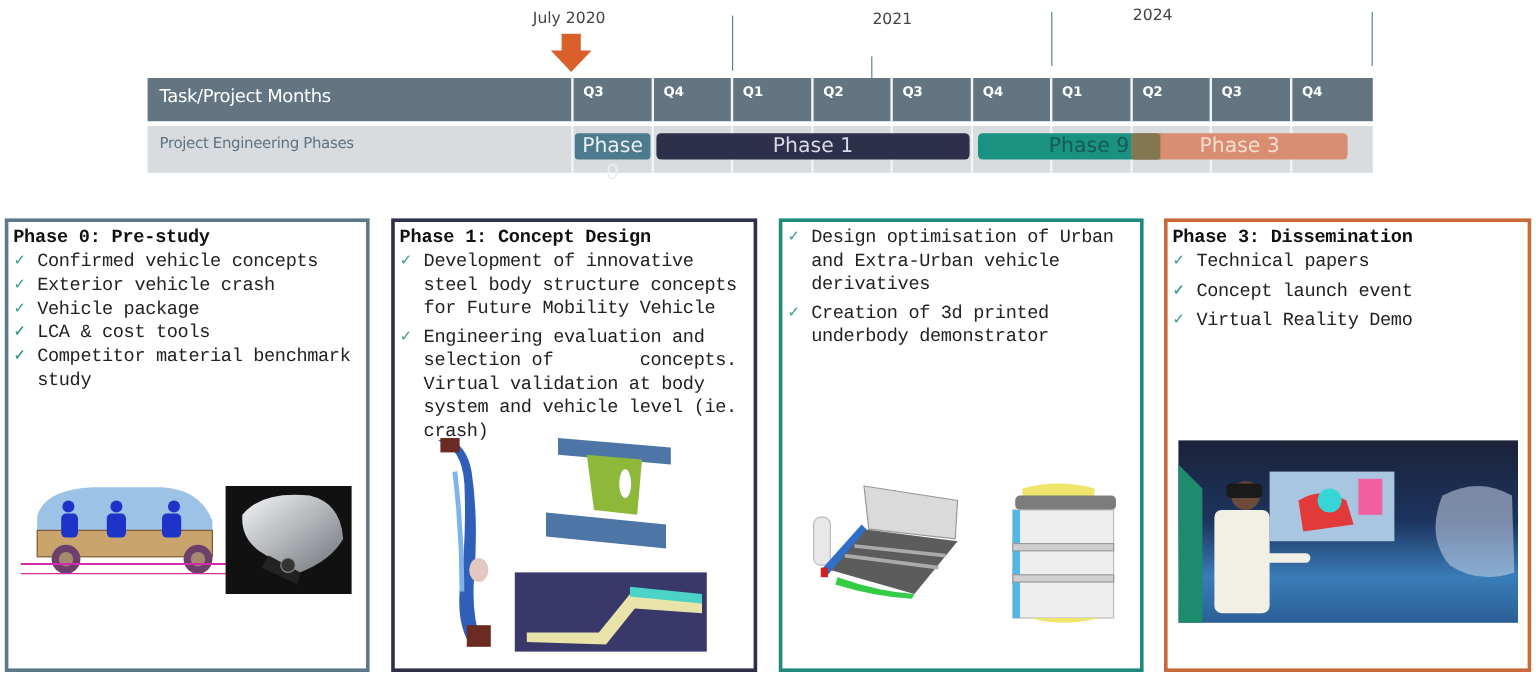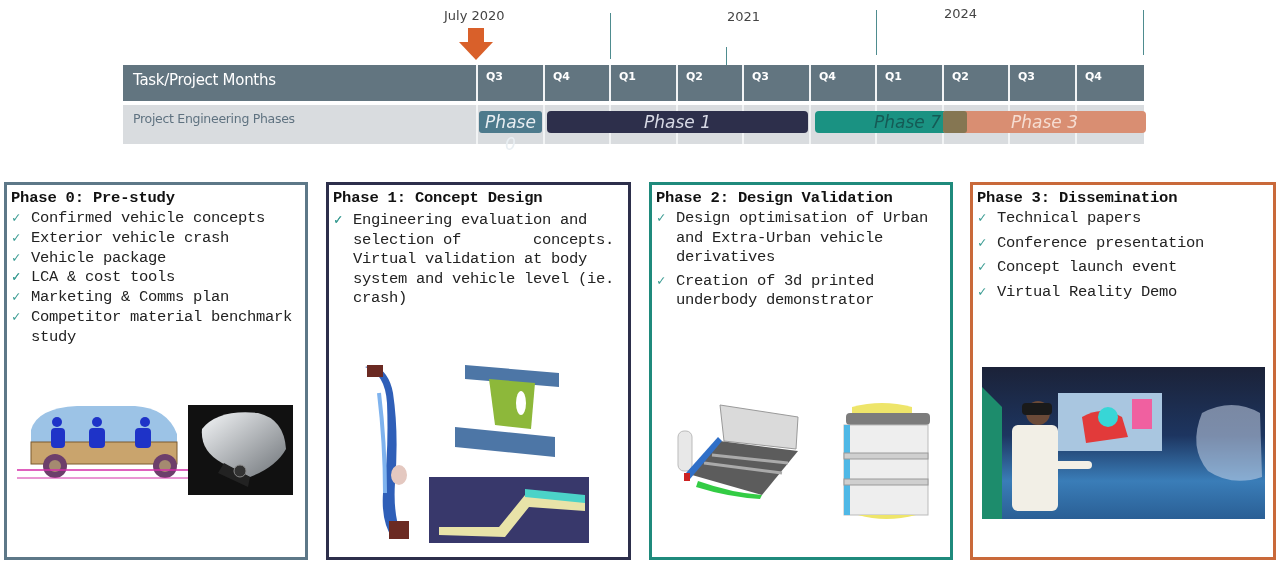--- a/index.html
+++ b/index.html
@@ -8,21 +8,21 @@
   
   .tl-label { position: absolute; font-size: 13px; color: #444; }
   .vline { position: absolute; width: 1px; background: #4e8c8f; }
   .arrow { position: absolute; left: 459px; top: 28px; width: 34px; height: 32px; }
   .gantt-head { position: absolute; left: 123px; top: 65px; width: 1021px; height: 36px; background: #627580; }
   .gantt-head .title { position: absolute; left: 10px; top: 6px; color: #fff; font-size: 15px; letter-spacing: -0.3px; text-align: right; }
   .qcell { position: absolute; top: 0; height: 36px; border-left: 2px solid #f2f4f5; color: #fff; font-size: 11px; font-weight: bold; padding: 5px 0 0 8px; }
   .gantt-row { position: absolute; left: 123px; top: 105px; width: 1021px; height: 39px; background: #d9dcdf; padding-left: 17px; }
   .gantt-row .title { position: absolute; left: 10px; top: 6px; color: #5f7280; font-size: 12.5px; letter-spacing: -0.3px; }
   .rowsep { position: absolute; top: 0; width: 2px; height: 39px; background: #f2f4f5; }
-  .bar { position: absolute; top: 6px; height: 22px; border-radius: 4px; font-size: 17px; text-align: center; line-height: 22px; font-style: italic; }
+  .bar { position: absolute; top: 6px; height: 22px; border-radius: 4px; font-size: 17px; text-align: center; line-height: 22px; }
 
   
   .pbox { position: absolute; top: 182px; height: 378px; border: 3px solid; background: #fff; padding: 4px 4px 0 4px; font-family: Liberation Mono, monospace; }
   .pbox h2 { font-size: 15.5px; font-weight: bold; color: #111; margin-bottom: 2px; letter-spacing: -0.2px; }
   .pbox ul { list-style: none; }
   .pbox li { position: relative; padding-left: 20px; font-size: 15.5px; line-height: 19.5px; color: #222; letter-spacing: -0.3px; }
   .pbox li .chk { position: absolute; left: 1px; top: 0; color: #3b9c93; font-size: 14px; }
   .pbox.spaced li { margin-bottom: 4px; }
   .pbox.tight li { line-height: 19.8px; }
 
@@ -67,37 +67,37 @@
       <div class="rowsep" style="left:553px;"></div>
     <div class="rowsep" style="left:619px;"></div>
       <div class="rowsep" style="left:686px;"></div>
     <div class="rowsep" style="left:752px;"></div>
       <div class="rowsep" style="left:819px;"></div>
     <div class="rowsep" style="left:885px;"></div>
       <div class="rowsep" style="left:952px;"></div>
 
     <div class="bar" style="left:356px; width:63px; background:#4d7a8c; color:#e8eef2; border-radius:3px;">Phase 0</div>
     <div class="bar" style="left:424px; width:261px; background:#2d2f4b; color:#d8dae6;">Phase 1</div>
-    <div class="bar" style="left:692px; width:155px; background:#1a9282; color:#155a55; padding-left:30px;">Phase 7</div>
-    <div class="bar" style="left:820px; width:203px; background:#d98e72; color:#f6ddd2; border-radius:3px 4px 4px 3px; padding-left:0;">
+    <div class="bar" style="left:692px; width:155px; background:#1a9282; color:#155a55; padding-left:30px;">Phase 9</div>
+    <div class="bar" style="left:820px; width:180px; background:#d98e72; color:#f6ddd2; border-radius:3px 4px 4px 3px; padding-left:0;">
       <span style="position:absolute; left:0; top:0; width:24px; height:22px; background:#857652; border-radius:3px;"></span>
       <span style="position:relative;">Phase 3</span>
     </div>
   </div>
 </div>
 
 <div class="pbox tight" style="left:4px; width:304px; border-color:#5d7888;">
   <h2>Phase 0: Pre-study</h2>
   <ul>
     <li><span class="chk">✓</span><span>Confirmed vehicle concepts</span></li>
     <li><span class="chk">✓</span><span>Exterior vehicle crash</span></li>
     <li><span class="chk">✓</span><span>Vehicle package</span></li>
     <li><span class="chk">✓</span></li>
     <li><span class="chk">✓</span><span>LCA &amp; cost tools</span></li>
-    <li><span class="chk">✓</span><span>Marketing &amp; Comms plan</span></li>
+    <li><span class="chk">✓</span></li>
     <li><span class="chk">✓</span><span>Competitor material benchmark study</span></li>
   </ul>
 
   <div class="img" style="left:10px; top:215px; width:172px; height:80px;">
     <svg width="172" height="80" viewBox="0 0 172 80">
       <path d="M14 60 L14 30 Q20 8 60 6 L118 6 Q150 8 160 34 L160 60 Z" fill="#9cc3e6"></path>
       <rect x="14" y="42" width="146" height="22" fill="#c9a46d" stroke="#7a5a30" stroke-width="1"></rect>
       <circle cx="40" cy="22" r="5" fill="#1e33c8"></circle>
         <rect x="34" y="28" width="14" height="20" rx="4" fill="#1e33c8"></rect>
       <circle cx="80" cy="22" r="5" fill="#1e33c8"></circle>
@@ -123,21 +123,21 @@
       <path d="M14 24 Q30 4 70 8 Q96 14 98 44 Q88 62 62 72 L34 58 Q12 46 14 24 Z" fill="url(#g1)"></path>
       <path d="M36 58 L62 72 L60 82 L30 68 Z" fill="#222"></path>
       <circle cx="52" cy="66" r="6" fill="#333" stroke="#888"></circle>
     </svg>
   </div>
 </div>
 
 <div class="pbox spaced" style="left:326px; width:305px; border-color:#2d2f4b;">
   <h2>Phase 1: Concept Design</h2>
   <ul>
-    <li><span class="chk">✓</span></li>
+    <li><span class="chk">✓</span><span style="white-space:pre-wrap;">Development of innovative steel body structure concepts for Future Mobility Vehicle</span></li>
     <li><span class="chk">✓</span><span style="white-space:pre-wrap;">Engineering evaluation and selection of        concepts. Virtual validation at body system and vehicle level (ie. crash)</span></li>
   </ul>
   <div class="img" style="left:30px; top:178px; width:56px; height:182px;">
     <svg width="56" height="182" viewBox="0 0 56 182">
       <path d="M6 4 Q26 10 28 40 Q30 90 24 130 Q22 160 34 176 L42 172 Q34 150 36 120 Q40 70 34 30 Q30 8 14 2 Z" fill="#2f5fb8"></path>
       <path d="M20 30 Q26 80 26 130" stroke="#7fb3ee" stroke-width="4" fill="none"></path>
       <rect x="8" y="2" width="16" height="12" fill="#6b2a22"></rect>
       <rect x="30" y="158" width="20" height="18" fill="#6b2a22"></rect>
       <ellipse cx="40" cy="112" rx="8" ry="10" fill="#e4c8c0"></ellipse>
     </svg>
@@ -152,21 +152,20 @@
   </div>
   <div class="img" style="left:100px; top:292px; width:160px; height:66px; background:#38386b;">
     <svg width="160" height="66" viewBox="0 0 160 66">
       <path d="M10 50 L70 50 L96 18 L156 24 L156 34 L100 30 L76 60 L10 58 Z" fill="#e8e3a8"></path>
       <path d="M96 12 L156 18 L156 26 L96 20 Z" fill="#4bd3c8"></path>
     </svg>
   </div>
 </div>
 
 <div class="pbox spaced" style="left:649px; width:304px; border-color:#1f8a7c;">
-  <h2>Phase 2: Design Validation</h2>
   <ul>
     <li><span class="chk">✓</span><span>Design optimisation of Urban and Extra-Urban vehicle derivatives</span></li>
     <li><span class="chk">✓</span><span>Creation of 3d printed underbody demonstrator</span></li>
   </ul>
   <div class="img" style="left:20px; top:216px; width:132px; height:100px;">
     <svg width="132" height="100" viewBox="0 0 132 100">
       <rect x="6" y="30" width="14" height="40" rx="6" fill="#e8e8e8" stroke="#bbb"></rect>
       <polygon points="48,4 126,16 124,48 52,40" fill="#dadada" stroke="#999"></polygon>
       <polygon points="20,74 48,40 126,50 90,94" fill="#5c5c5c"></polygon>
       <line x1="32" y1="62" x2="110" y2="72" stroke="#aaa" stroke-width="3"></line>
@@ -186,21 +185,21 @@
       <rect x="10" y="80" width="84" height="6" fill="#cfcfcf" stroke="#999"></rect>
       <path d="M24 116 Q52 124 82 116 Z" fill="#eee56a"></path>
     </svg>
   </div>
 </div>
 
 <div class="pbox spaced" style="left:970px; width:306px; border-color:#c9693a;">
   <h2>Phase 3: Dissemination</h2>
   <ul>
     <li style="margin-bottom:5px;"><span class="chk">✓</span><span>Technical papers</span></li>
-    <li style="margin-bottom:5px;"><span class="chk">✓</span><span>Conference presentation</span></li>
+    <li style="margin-bottom:5px;"><span class="chk">✓</span></li>
     <li style="margin-bottom:5px;"><span class="chk">✓</span><span>Concept launch event</span></li>
     <li><span class="chk">✓</span><span>Virtual Reality Demo</span></li>
   </ul>
   <div class="img" style="left:9px; top:182px; width:283px; height:152px; background:linear-gradient(180deg,#1b2238 0%,#1d3560 45%,#3a7db8 75%,#2a5f95 100%);">
     <svg width="283" height="152" viewBox="0 0 283 152">
       <polygon points="0,20 20,40 20,152 0,152" fill="#1d8c6c"></polygon>
       <rect x="76" y="26" width="104" height="58" fill="#a9c6e0"></rect>
       <path d="M100 50 Q120 38 140 50 L146 70 L104 76 Z" fill="#e23a3a"></path>
       <circle cx="126" cy="50" r="10" fill="#37d6d6"></circle>
       <rect x="150" y="32" width="20" height="30" fill="#f060a0"></rect>

